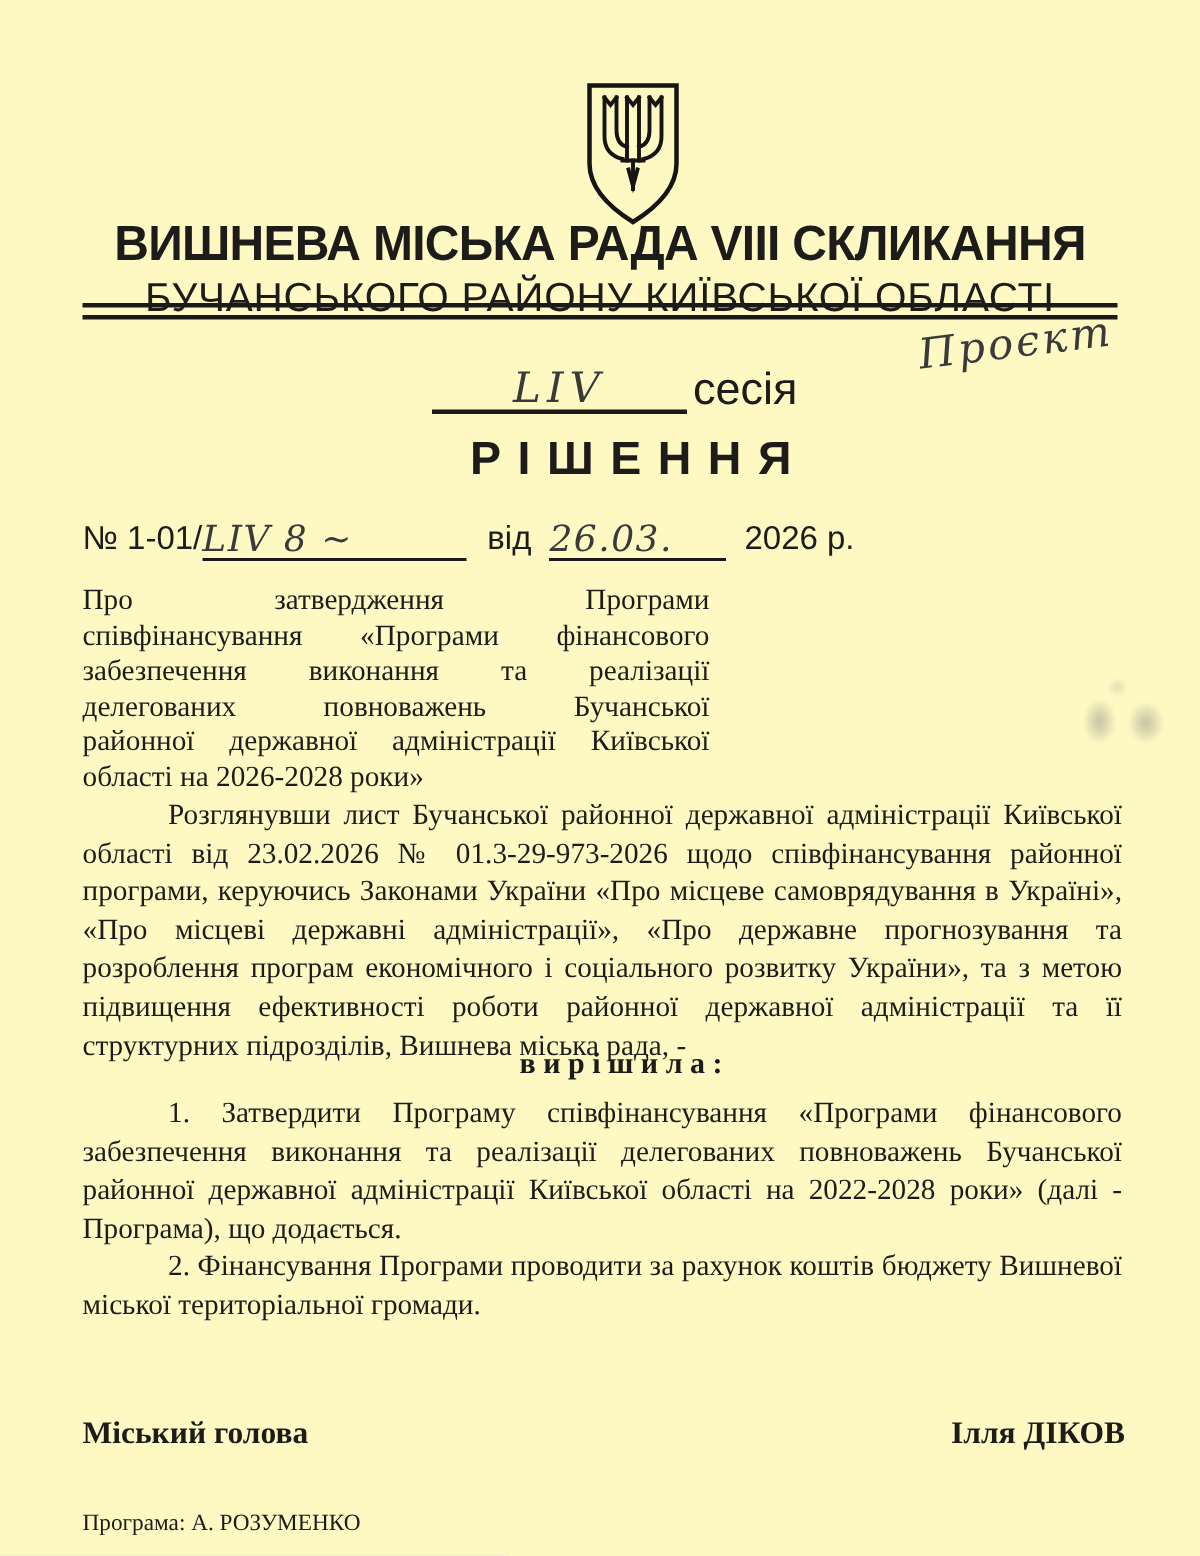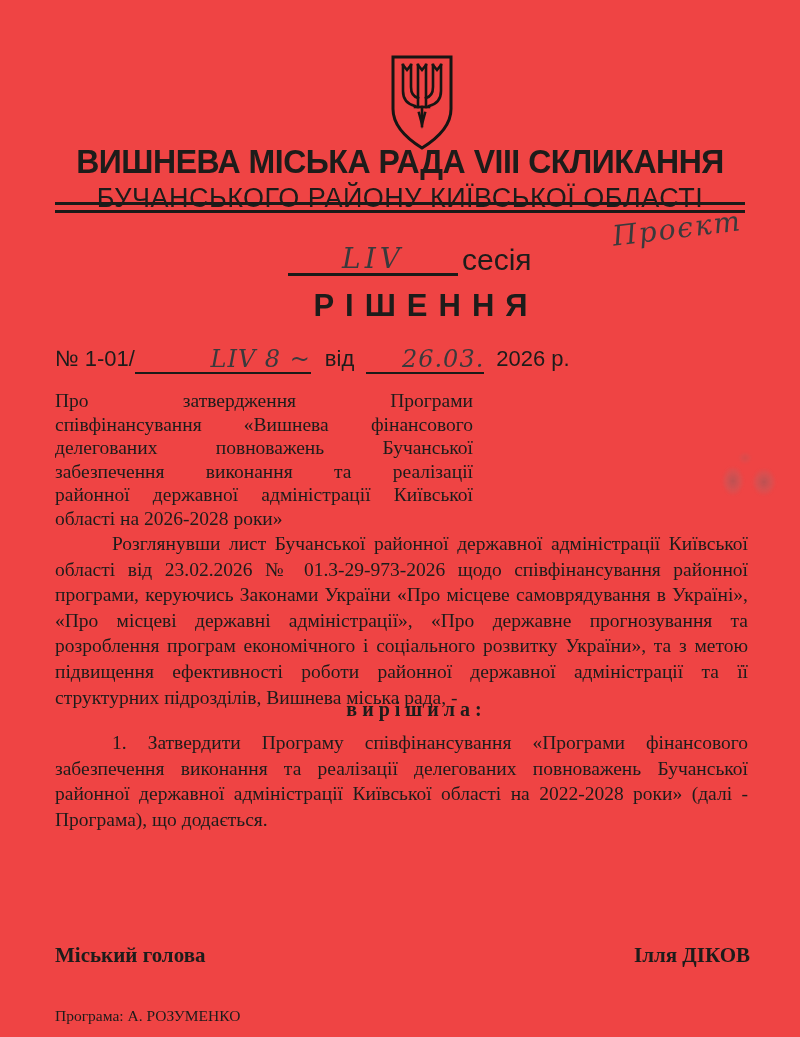--- a/index.html
+++ b/index.html
@@ -2,21 +2,21 @@
 <html><head>
 <meta charset="utf-8">
 <style>
   * { box-sizing: border-box; }
   html,body { margin:0; padding:0; background:#e8e8e8; }
   .page {
     position: relative;
     width: 800px;
     height: 1037px;
     margin: 0 auto;
-    background: #ef4444;
+    background: #fef9c3;
     color: #1d1c1a;
     font-family: "Liberation Serif", serif;
     overflow: hidden;
   }
   
   .emblem {
     position: absolute; left: 385px; top: 54px;
     width: 74px; height: 100px;
   }
   .council-title {
@@ -72,21 +72,21 @@
   
   .ref-row {
     position: absolute; left: 55px; top: 344px;
     display: flex; align-items: flex-end;
     font-family: "Liberation Sans", sans-serif;
     font-size: 22px; line-height: 30px;
   }
   .ref-field {
     display: inline-block; position: relative;
     border-bottom: 2.5px solid #1b1a18;
-    height: 30px; text-align: right;
+    height: 30px; text-align: left;
   }
   .num-field  { width: 176px; margin-right: 12px; }
   .date-field { width: 118px; margin: 0 12px; }
   .ref-field .handwritten { font-size: 24px; line-height: 30px; letter-spacing: 1px; }
   .from-label { margin-left: 2px; }
   
   .subject {
     position: absolute; left: 55px; top: 389px; width: 418px;
     font-size: 19.5px; line-height: 23.6px;
     margin: 0;
@@ -176,33 +176,34 @@
     </span>
     <span class="from-label">від</span>
     <span class="ref-field date-field">
       <span class="handwritten">26.03.</span>
     </span>
     <span>2026 р.</span>
   </div>
 
   <div class="subject">
     <div class="subject-line">Про затвердження Програми</div>
-    <div class="subject-line">співфінансування «Вишнева фінансового</div>
+    <div class="subject-line">співфінансування «Програми фінансового</div>
+    <div class="subject-line">забезпечення виконання та реалізації</div>
     <div class="subject-line">делегованих повноважень Бучанської</div>
-    <div class="subject-line">забезпечення виконання та реалізації</div>
     <div class="subject-line">районної державної адміністрації Київської</div>
     <div class="subject-line">області на 2026-2028 роки»</div>
   </div>
 
   <p class="preamble">Розглянувши лист Бучанської районної державної адміністрації Київської області від 23.02.2026 № 01.3-29-973-2026 щодо співфінансування районної програми, керуючись Законами України «Про місцеве самоврядування в Україні», «Про місцеві державні адміністрації», «Про державне прогнозування та розроблення програм економічного і соціального розвитку України», та з метою підвищення ефективності роботи районної державної адміністрації та її структурних підрозділів, Вишнева міська рада, -</p>
 
   <div class="resolved">в и р і ш и л а :</div>
 
   <div class="items">
     <p>1. Затвердити Програму співфінансування «Програми фінансового забезпечення виконання та реалізації делегованих повноважень Бучанської районної державної адміністрації Київської області на 2022-2028 роки» (далі - Програма), що додається.</p>
+    <p>2. Фінансування Програми проводити за рахунок коштів бюджету Вишневої міської територіальної громади.</p>
   </div>
 
   <div class="sign-row">
     <span>Міський голова</span>
     <span>Ілля ДІКОВ</span>
   </div>
 
   <div class="footer-note">Програма: А. РОЗУМЕНКО</div>
 
   <div class="smudge smudge-1"></div>

